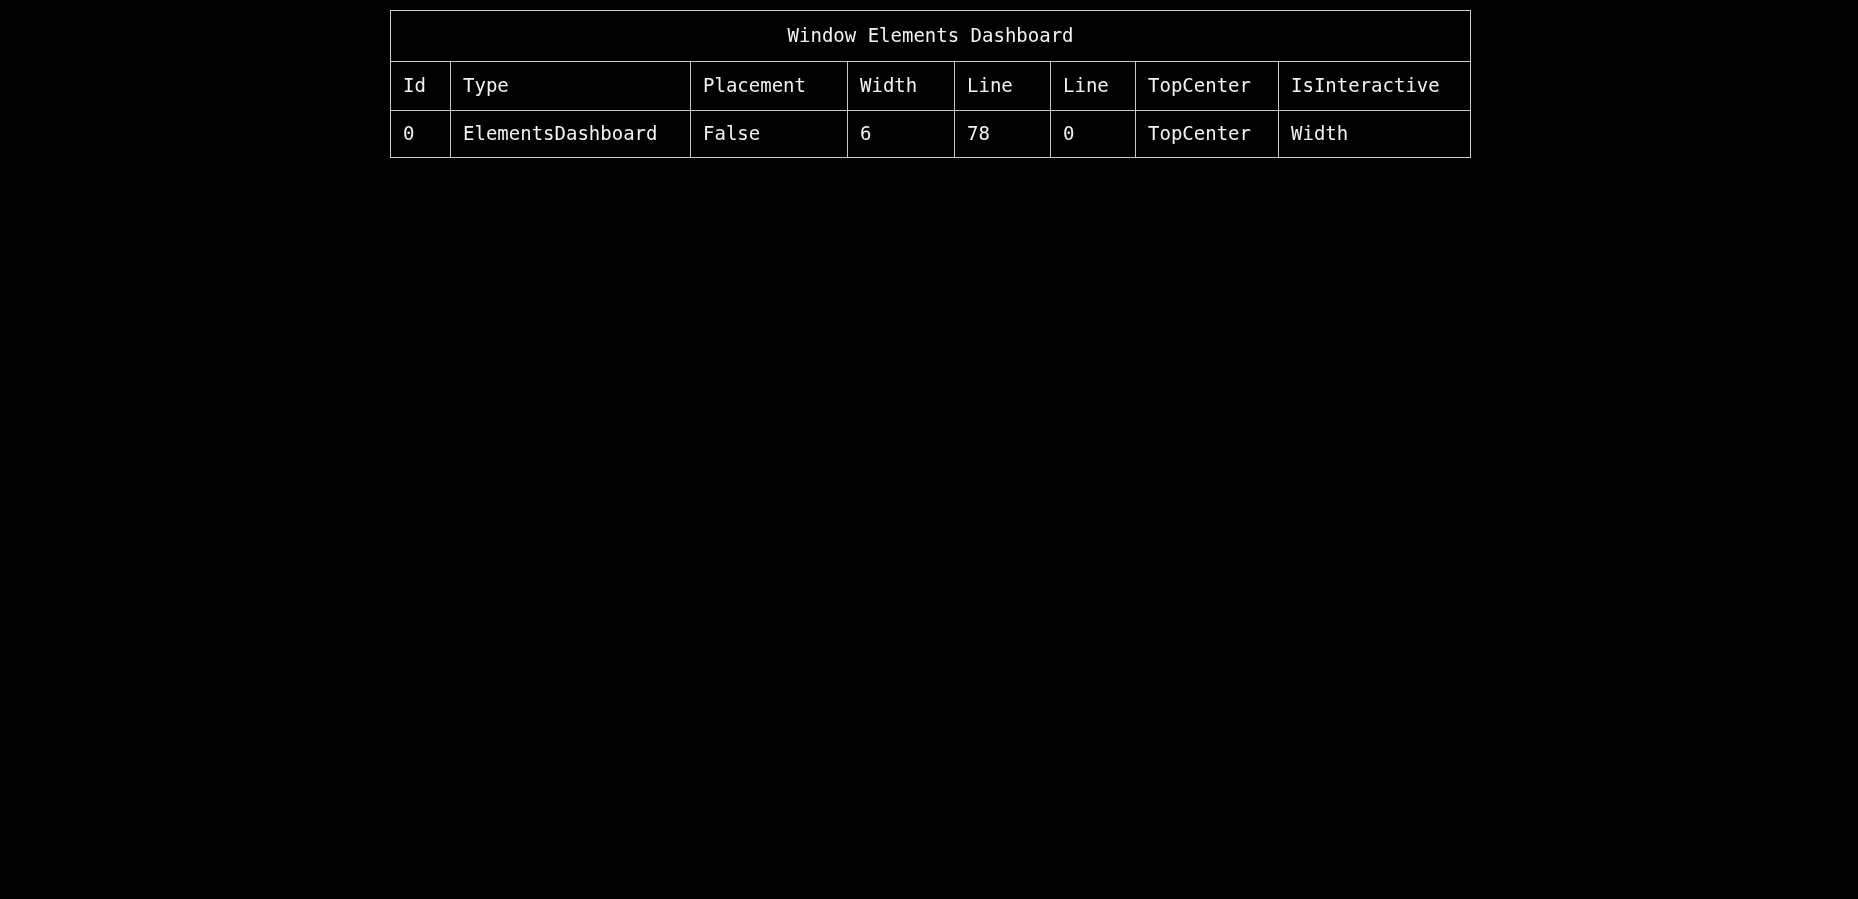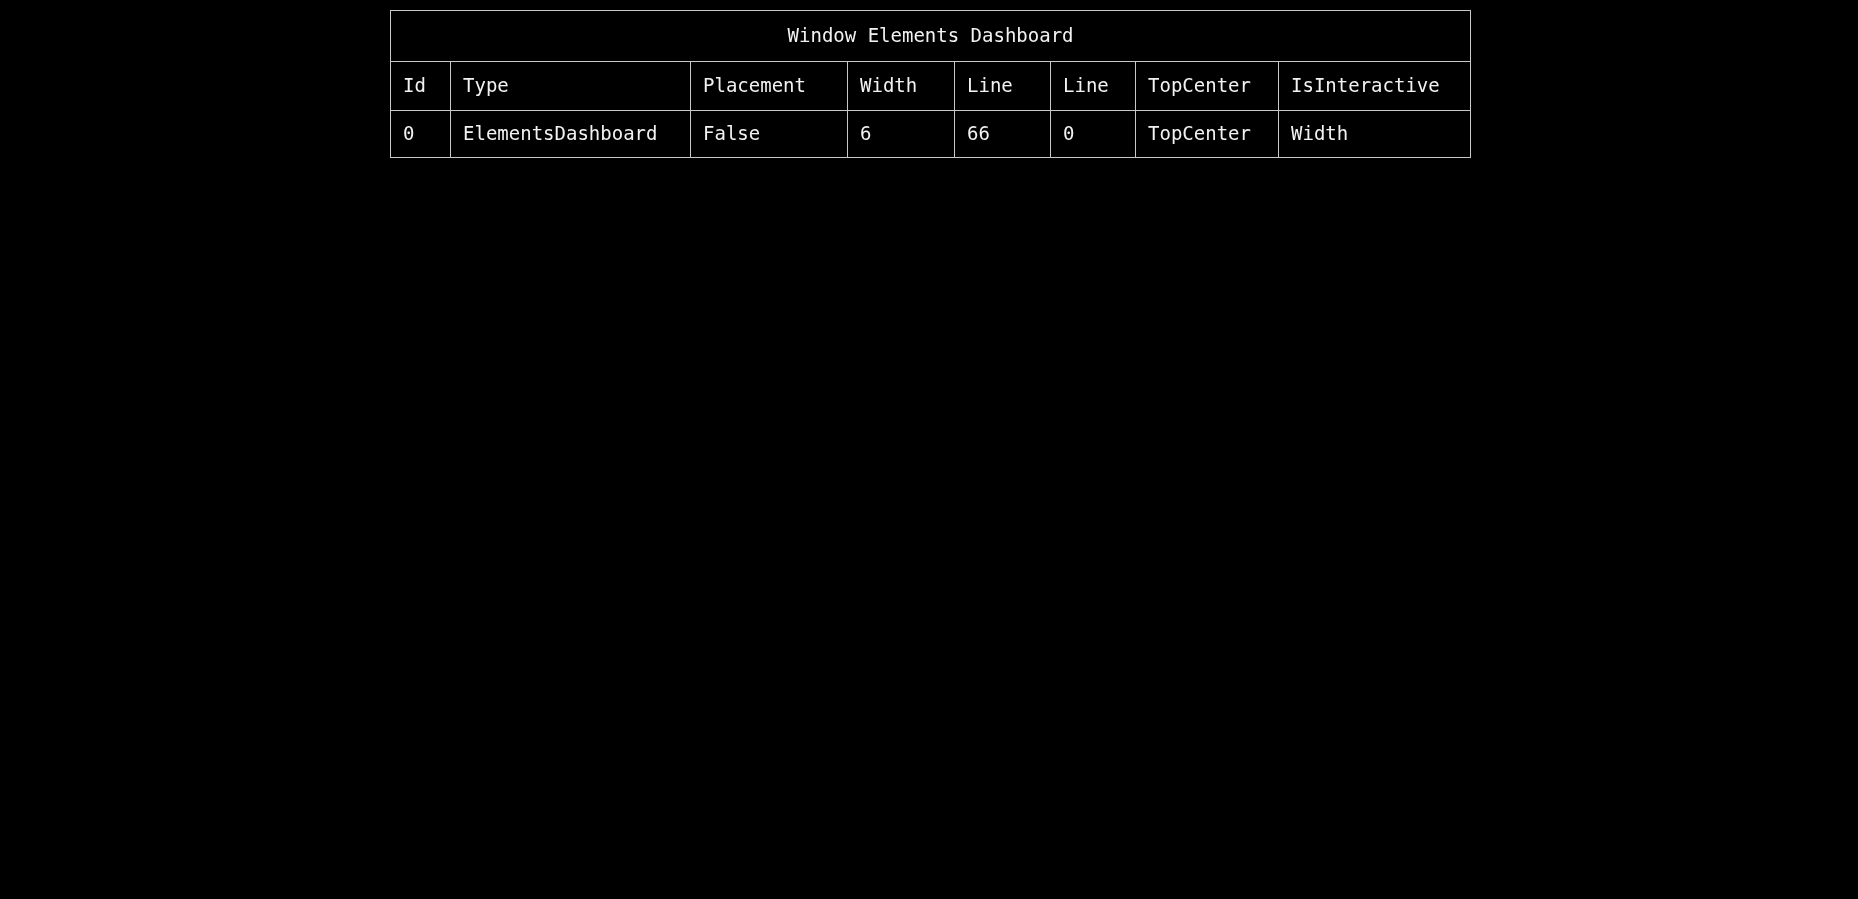--- a/index.html
+++ b/index.html
@@ -114,21 +114,21 @@
           <th>Line</th>
           <th>TopCenter</th>
           <th>IsInteractive</th>
         </tr>
 
         <tr class="data-row">
           <td>0</td>
           <td>ElementsDashboard</td>
           <td>False</td>
           <td>6</td>
-          <td>66</td>
+          <td>78</td>
           <td>0</td>
           <td>TopCenter</td>
           <td>Width</td>
         </tr>
       </tbody>
     </table>
   </div>
 
 </div>
 

